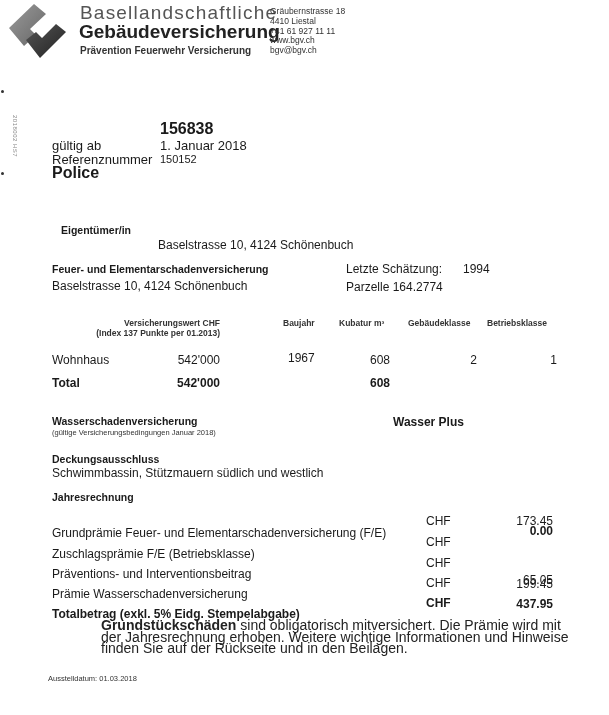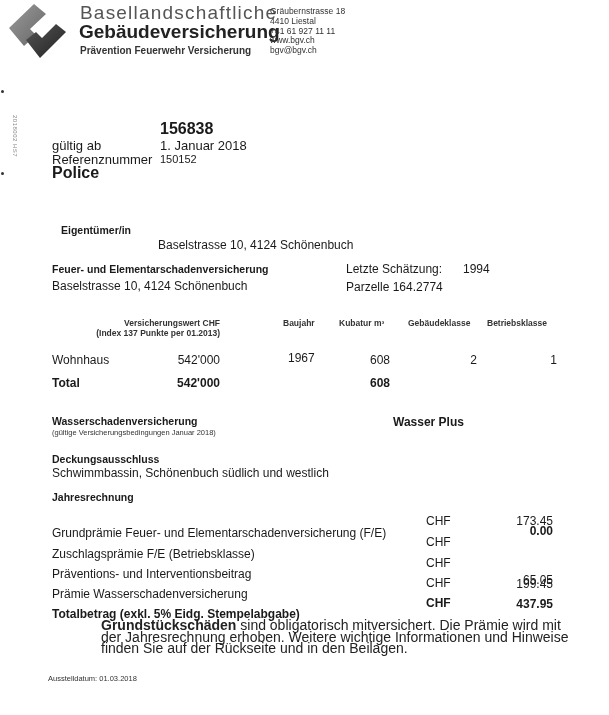--- a/index.html
+++ b/index.html
@@ -163,21 +163,21 @@
   <div class="abs row-label r2">Total</div>
   <div class="abs num r2" style="right:389px;">542'000</div>
   <div class="abs num r2" style="right:219px;">608</div>
 </div>
 
 <div class="abs water-title">Wasserschadenversicherung</div>
 <div class="abs water-sub">(gültige Versicherungsbedingungen Januar 2018)</div>
 <div class="abs water-plus">Wasser Plus</div>
 
 <div class="abs excl-title">Deckungsausschluss</div>
-<div class="abs excl-text">Schwimmbassin, Schönenbuch südlich und westlich</div>
+<div class="abs excl-text">Schwimmbassin, Stützmauern südlich und westlich</div>
 
 <div class="abs inv-title">Jahresrechnung</div>
 
 <div>
   <div class="abs inv-row inv-label" style="top:514px;">Grundprämie Feuer- und Elementarschadenversicherung (F/E)</div>
   <div class="abs inv-row inv-cur" style="top:514px;">CHF</div>
   <div class="abs inv-row inv-amt" style="top:514px;">173.45</div>
 </div>
 <div>
   <div class="abs inv-row inv-label" style="top:535px;">Zuschlagsprämie F/E (Betriebsklasse)</div>

